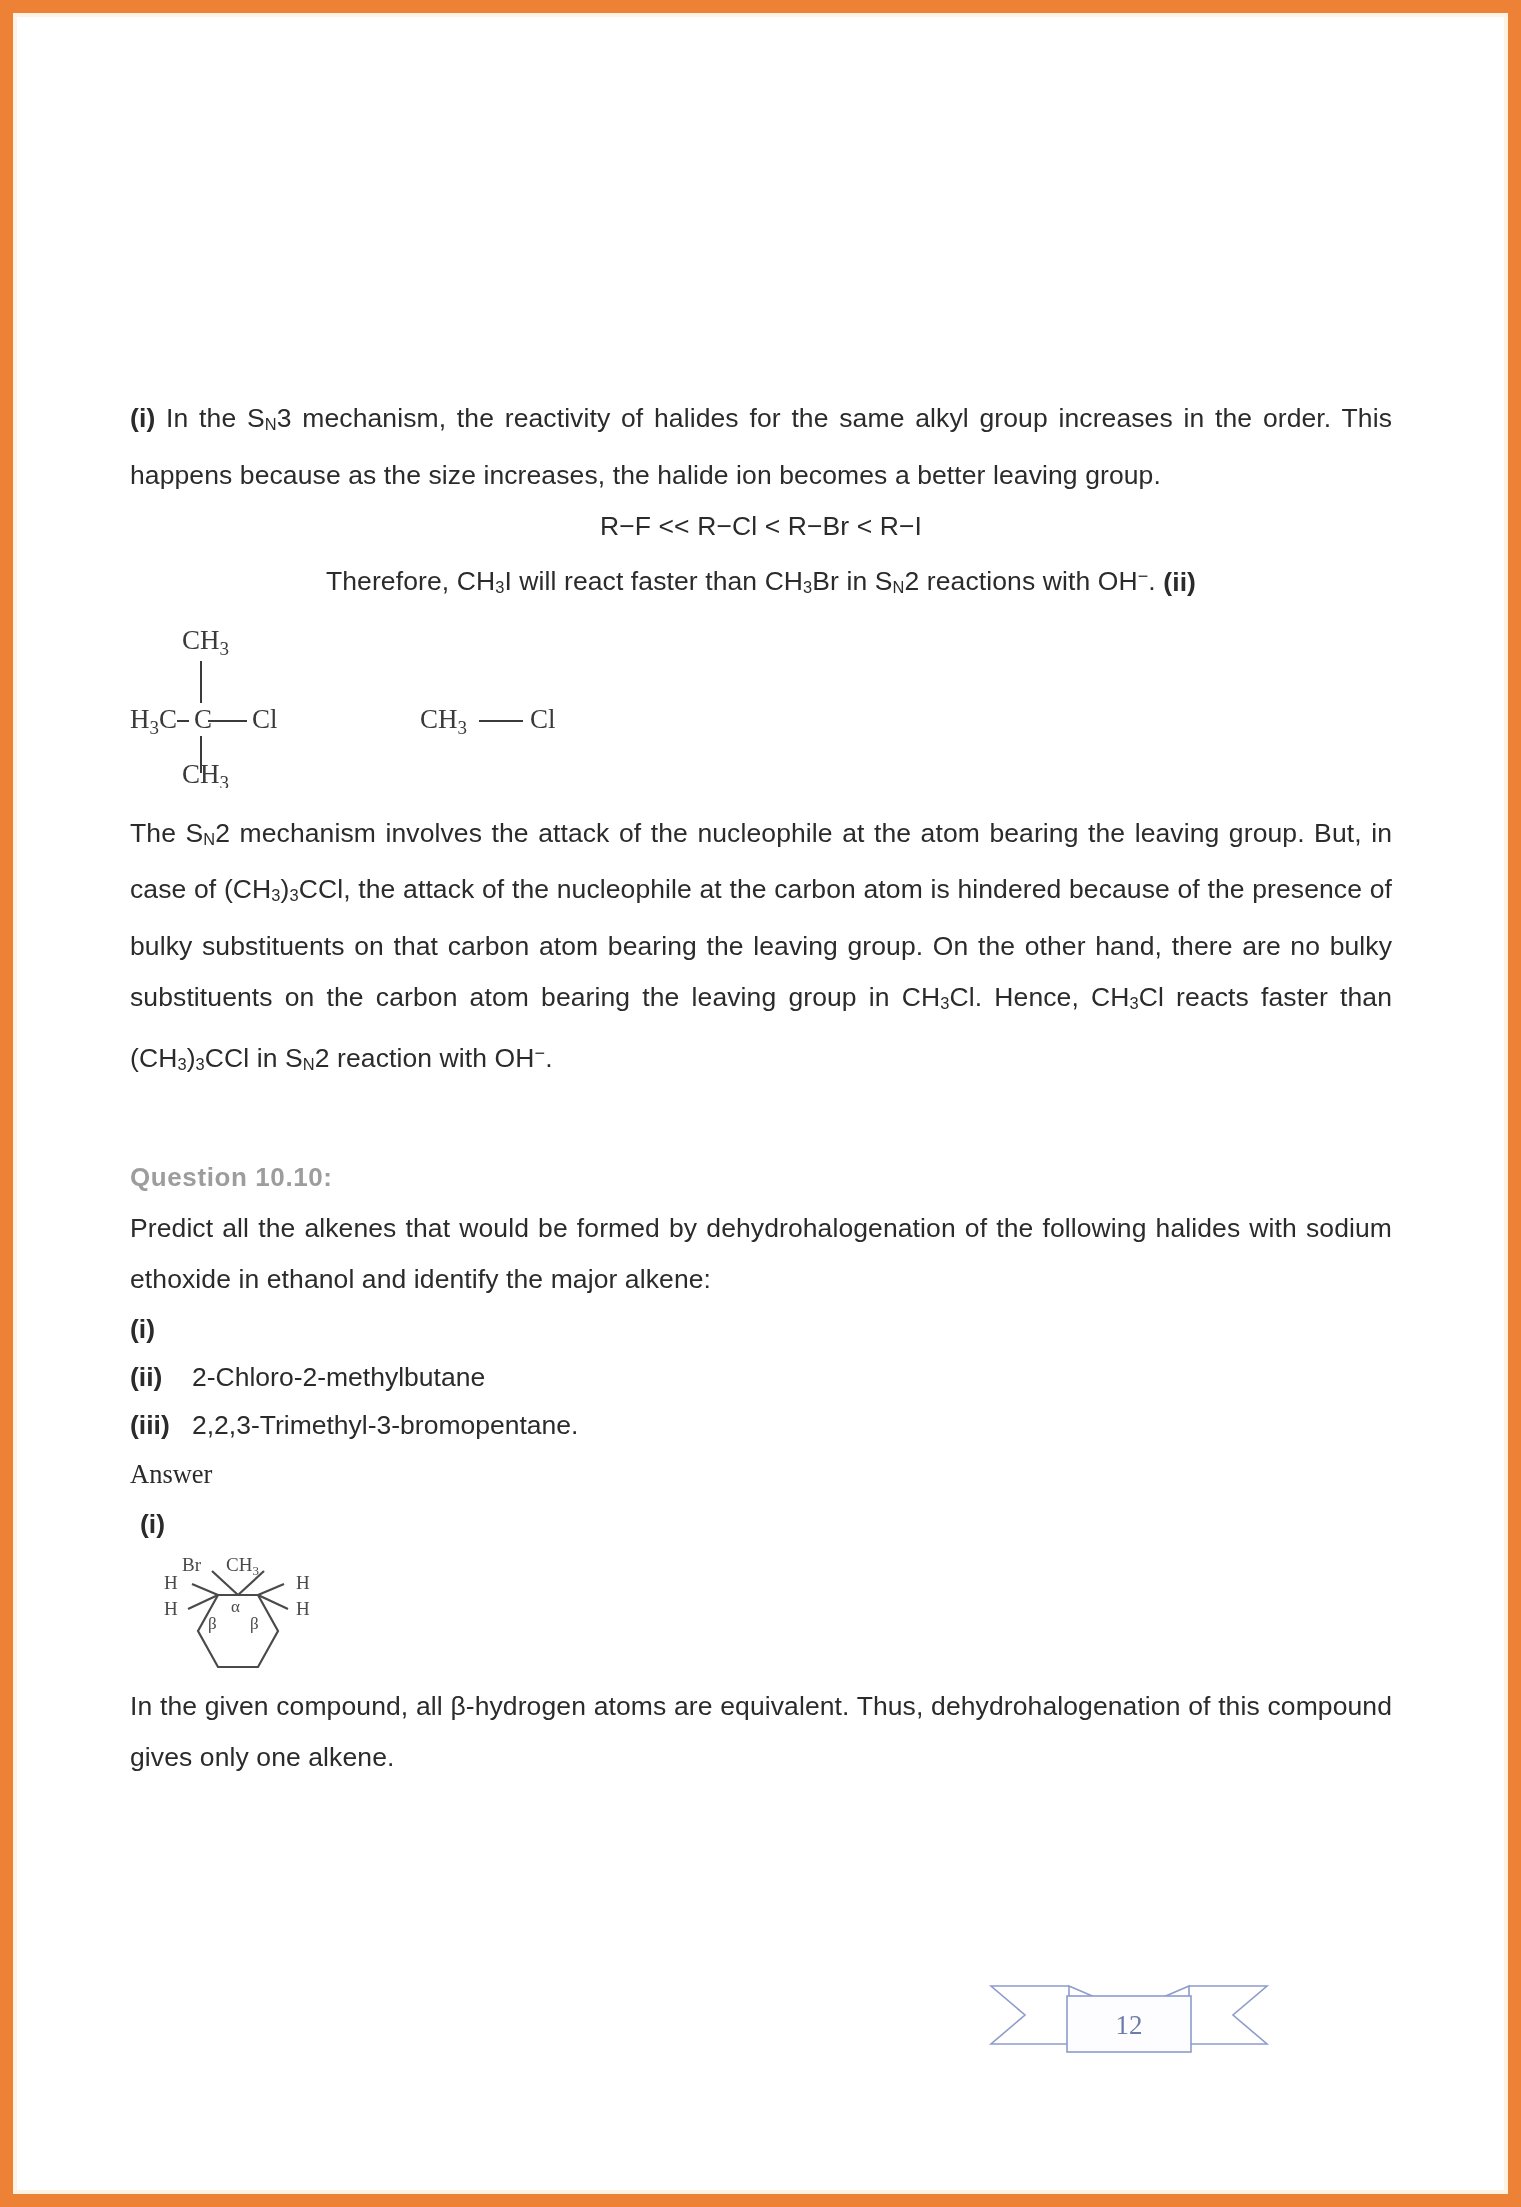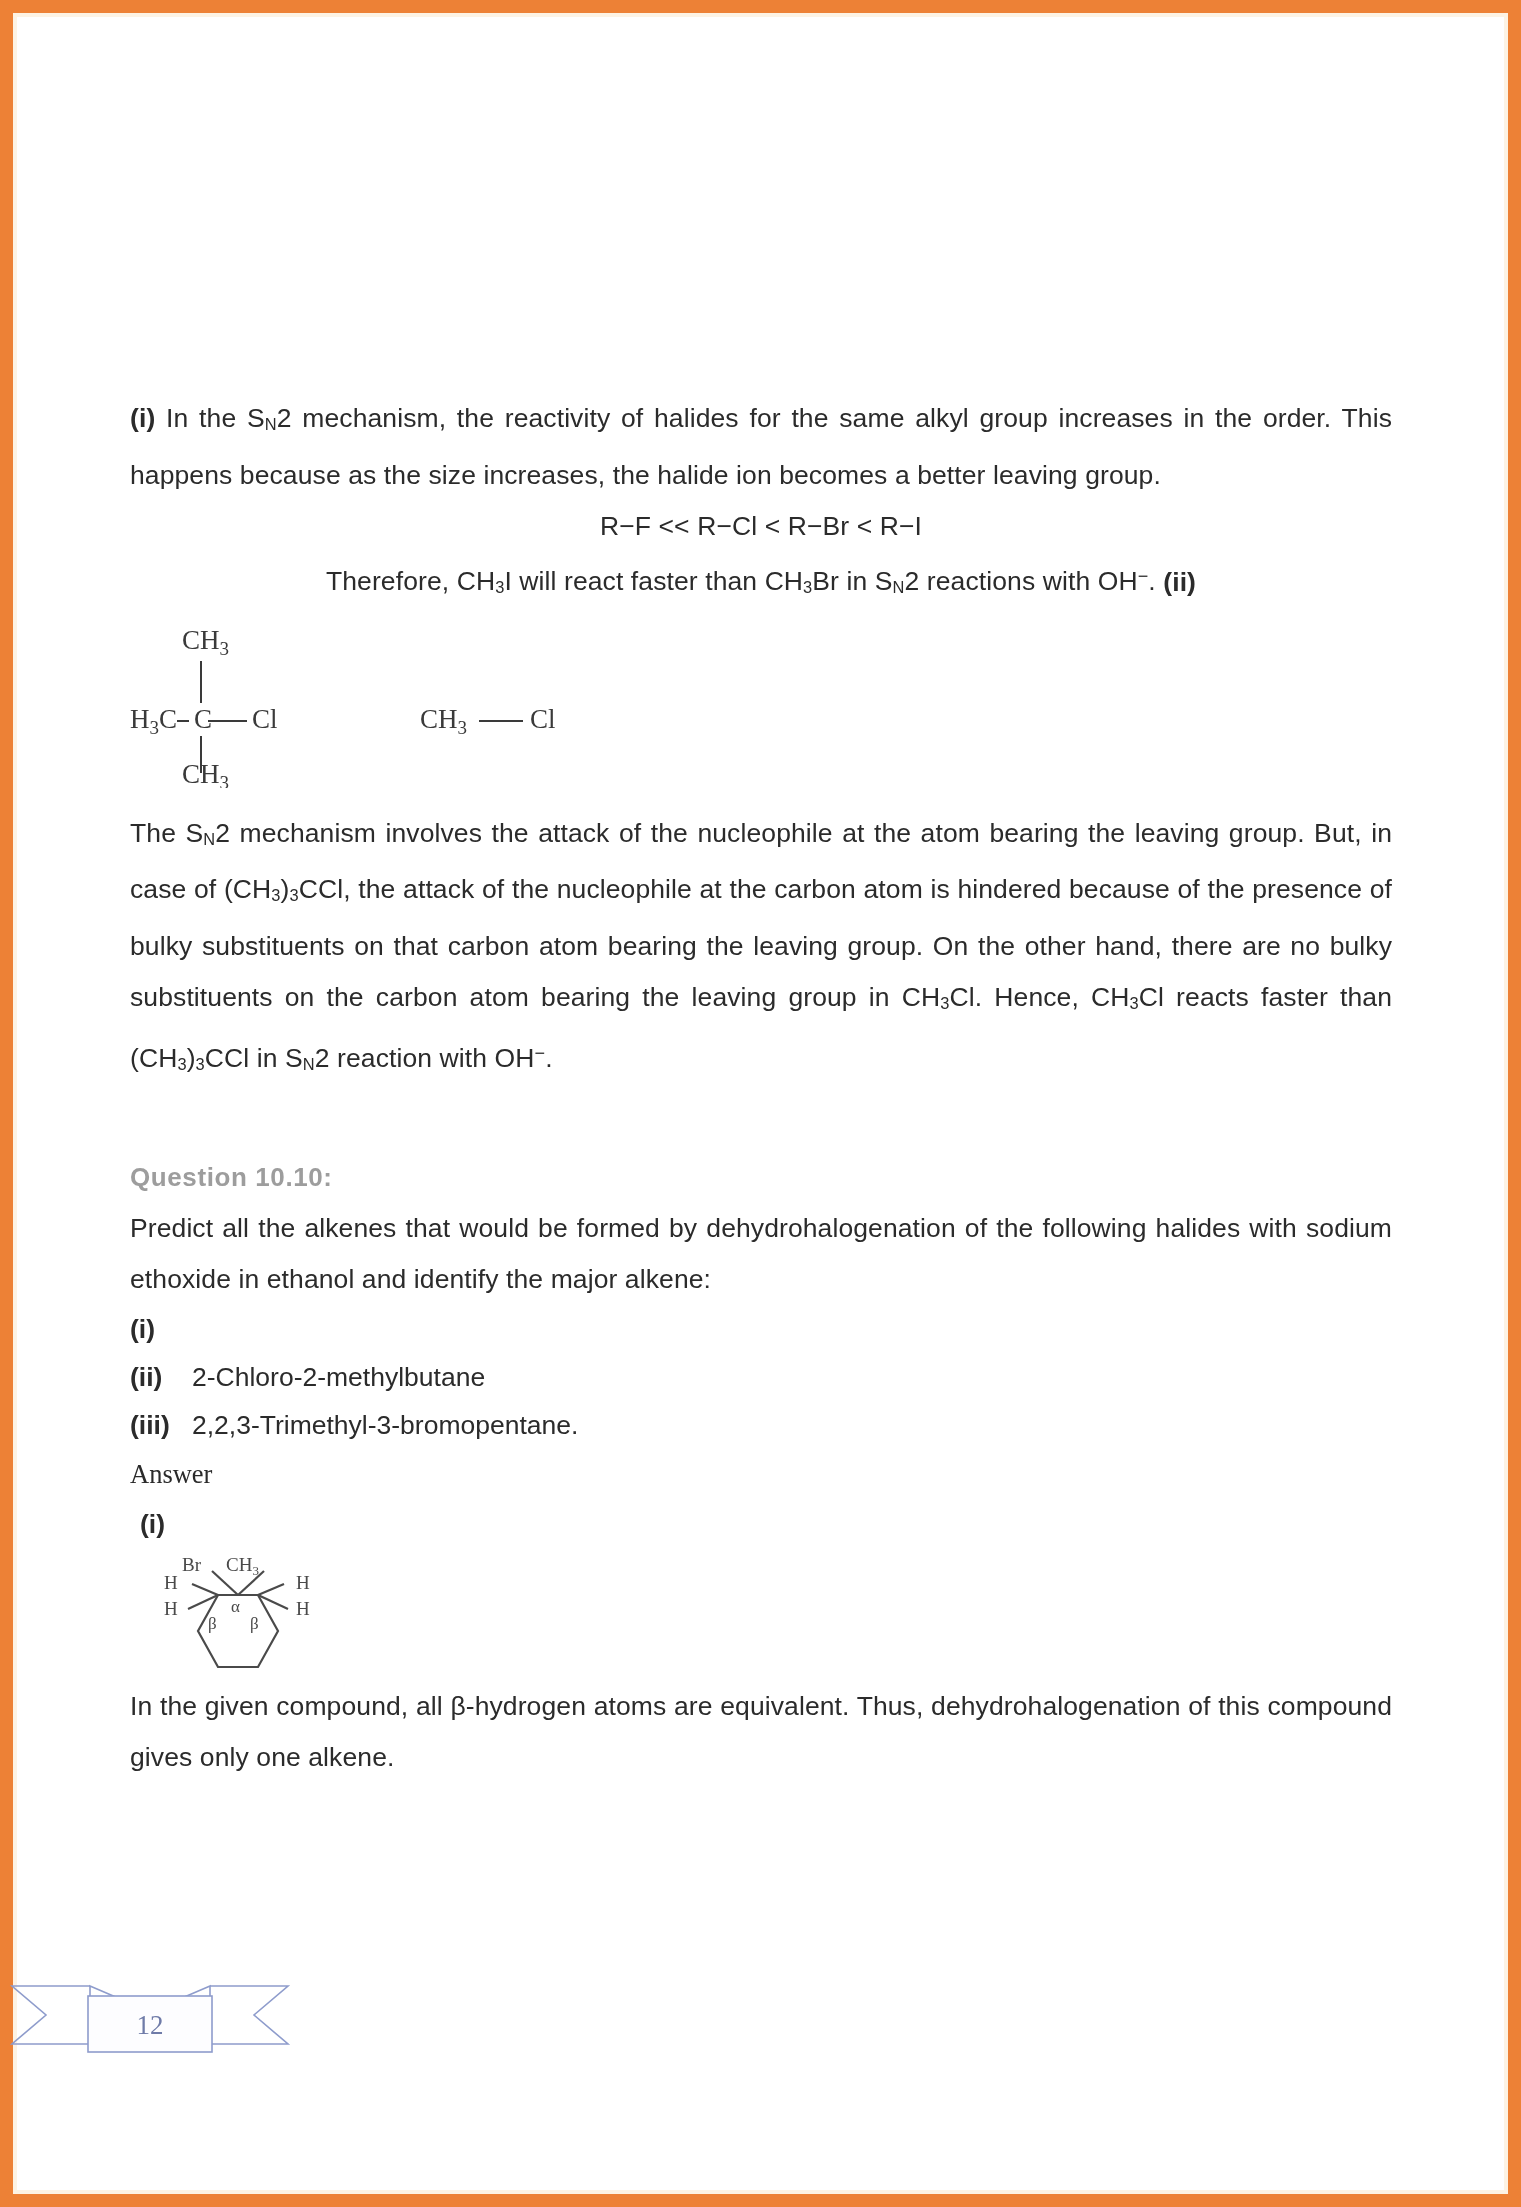--- a/index.html
+++ b/index.html
@@ -103,36 +103,36 @@
   .structure-2 {
     margin-left: 10px;
     margin-top: 8px;
   }
 
   .footer-banner {
     position: absolute;
     left: 0;
     width: 1279px;
     top: 1968px;
-    text-align: left;
+    text-align: right;
   }
 </style>
 </head>
 <body>
 
 <div class="page">
 
   <div class="frame-outer"></div>
   <div class="frame-inner"></div>
 
   <div class="content">
 
     <p class="body para-i">
       <b>(i)</b>
-      <span class="sn"><span>In the S</span><sub>N</sub><span>2 mechanism, the reactivity of halides for the same alkyl group increases in the order. This happens because as the size increases, the halide ion becomes a better leaving group.</span></span>
+      <span class="sn"><span>In the S</span><sub>N</sub><span>3 mechanism, the reactivity of halides for the same alkyl group increases in the order. This happens because as the size increases, the halide ion becomes a better leaving group.</span></span>
     </p>
 
     <p class="body nojust">R−F &lt;&lt; R−Cl &lt; R−Br &lt; R−I</p>
 
     <p class="body nojust">
       <span class="sn"><span>Therefore, CH</span><sub>3</sub><span>I will react faster than CH</span><sub>3</sub><span>Br in S</span><sub>N</sub><span>2 reactions with OH</span><sup>−</sup><span>. </span></span><b>(ii)</b>
     </p>
 
     <div class="structure-1">
       <svg width="560" height="165" viewBox="0 0 560 165">

